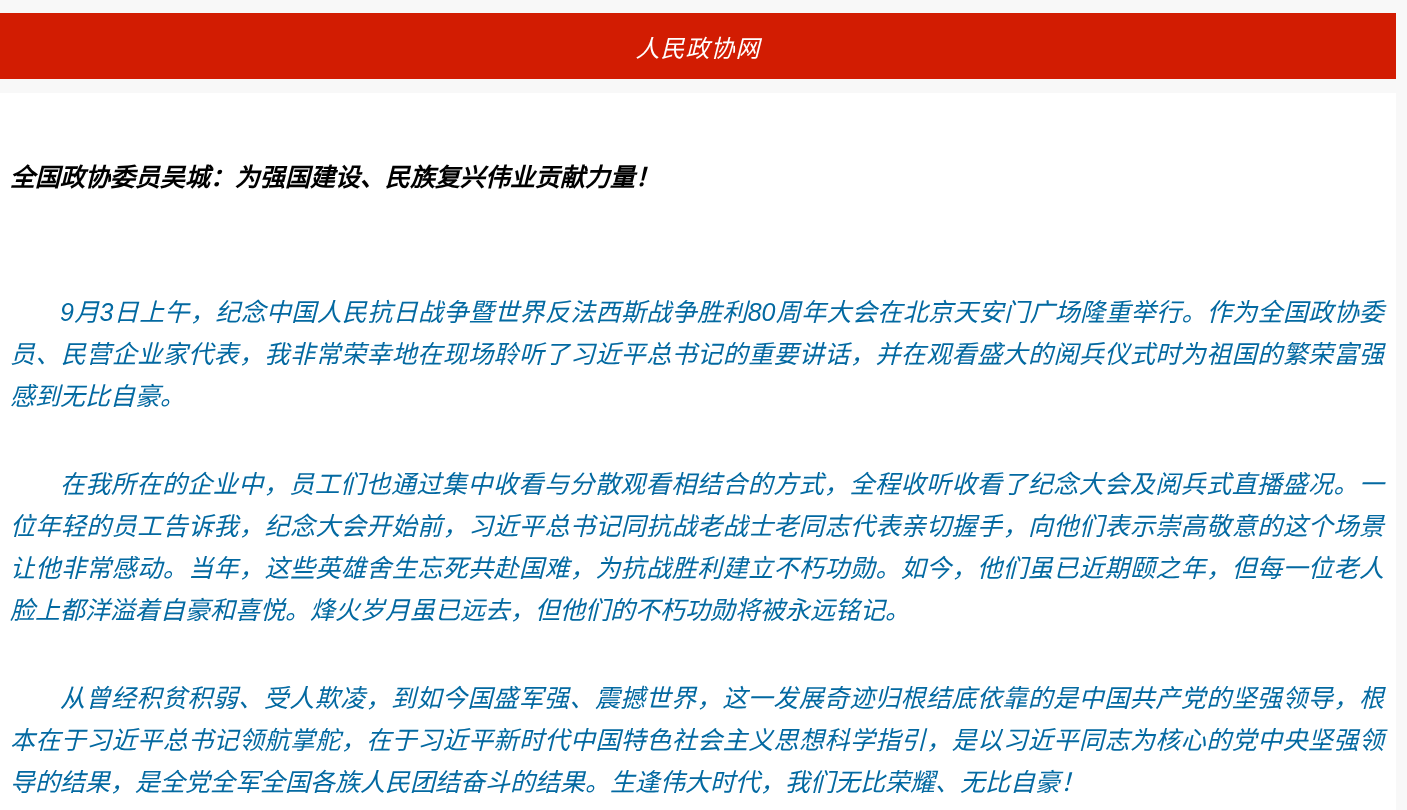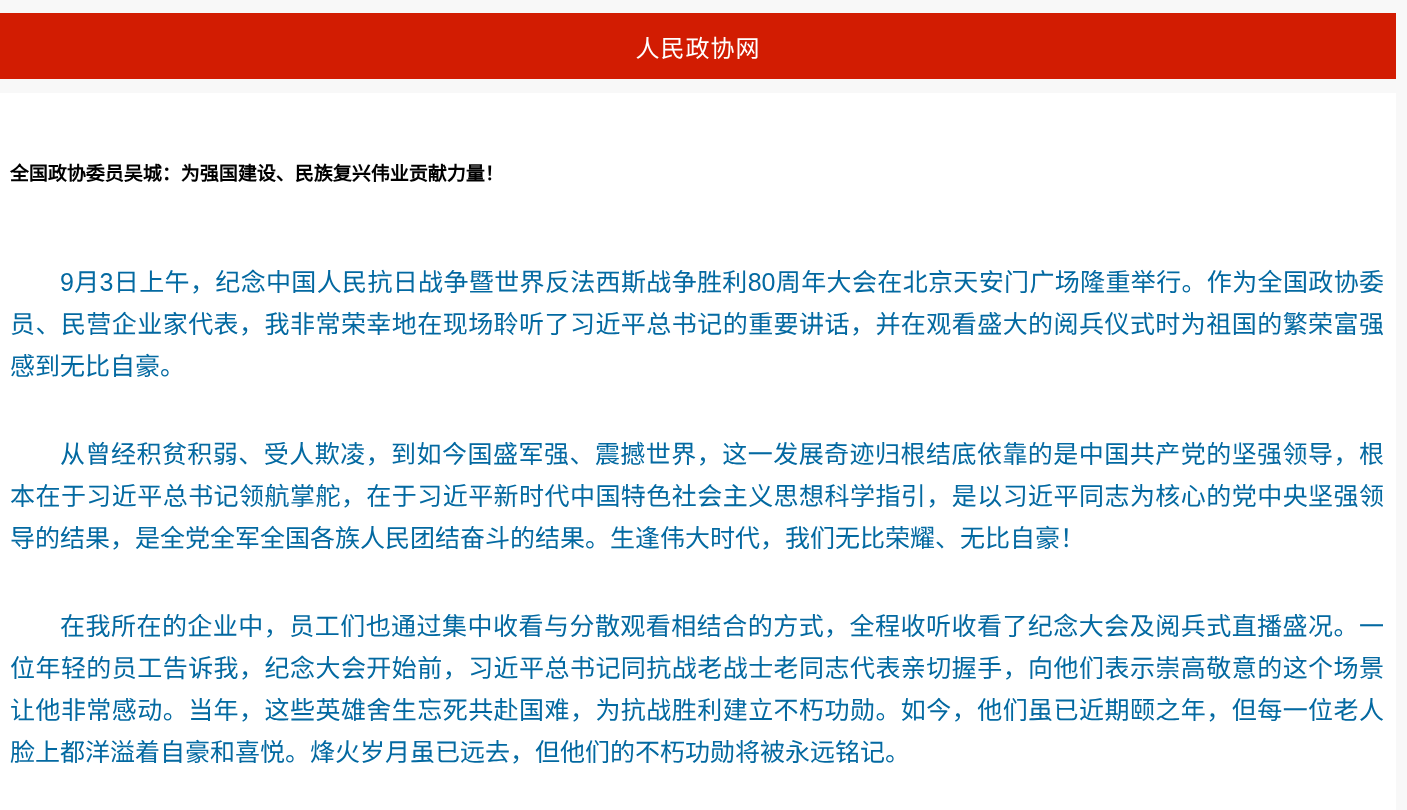--- a/index.html
+++ b/index.html
@@ -10,20 +10,21 @@
     width: 1407px;
     height: 810px;
     overflow: hidden;
     background: #f8f8f8;
     font-family: "Liberation Sans", "DejaVu Sans", sans-serif;
   }
   .page-column {
     width: 1396px;
     height: 612px;
     box-sizing: border-box;
+    font-style: italic;
   }
   .top-gap {
     height: 13px;
     background: #f8f8f8;
   }
   .site-header {
     height: 66px;
     background: #d21c02;
     display: flex;
     align-items: center;
@@ -38,23 +39,23 @@
     height: 14px;
     background: #f8f8f8;
   }
   .article {
     background: #ffffff;
     min-height: 717px;
     box-sizing: border-box;
     padding: 68px 12px 30px 10px;
   }
   .article-title {
-    margin: 0 0 74px 0;
+    margin: 0 0 96px 0;
     color: #000000;
-    font-size: 19px;
+    font-size: 25px;
     font-weight: bold;
     line-height: 1.35;
   }
   .article-body p {
     margin: 0 0 46px 0;
     color: #0369a1;
     font-size: 25px;
     line-height: 42px;
     text-indent: 2em;
     text-align: justify;
@@ -73,17 +74,17 @@
     <span class="site-name" style="color: rgb(255, 255, 255);">人民政协网</span>
   </header>
 
   <div class="header-gap"></div>
 
   <main class="article">
     <h1 class="article-title" style="color: rgb(0, 0, 0);">全国政协委员吴城：为强国建设、民族复兴伟业贡献力量！</h1>
 
     <div class="article-body" style="color: rgb(51, 51, 51);">
         <p>9月3日上午，纪念中国人民抗日战争暨世界反法西斯战争胜利80周年大会在北京天安门广场隆重举行。作为全国政协委员、民营企业家代表，我非常荣幸地在现场聆听了习近平总书记的重要讲话，并在观看盛大的阅兵仪式时为祖国的繁荣富强感到无比自豪。</p>
+        <p>在我所在的企业中，员工们也通过集中收看与分散观看相结合的方式，全程收听收看了纪念大会及阅兵式直播盛况。一位年轻的员工告诉我，纪念大会开始前，习近平总书记同抗战老战士老同志代表亲切握手，向他们表示崇高敬意的这个场景让他非常感动。当年，这些英雄舍生忘死共赴国难，为抗战胜利建立不朽功勋。如今，他们虽已近期颐之年，但每一位老人脸上都洋溢着自豪和喜悦。烽火岁月虽已远去，但他们的不朽功勋将被永远铭记。</p>
         <p>从曾经积贫积弱、受人欺凌，到如今国盛军强、震撼世界，这一发展奇迹归根结底依靠的是中国共产党的坚强领导，根本在于习近平总书记领航掌舵，在于习近平新时代中国特色社会主义思想科学指引，是以习近平同志为核心的党中央坚强领导的结果，是全党全军全国各族人民团结奋斗的结果。生逢伟大时代，我们无比荣耀、无比自豪！</p>
-        <p>在我所在的企业中，员工们也通过集中收看与分散观看相结合的方式，全程收听收看了纪念大会及阅兵式直播盛况。一位年轻的员工告诉我，纪念大会开始前，习近平总书记同抗战老战士老同志代表亲切握手，向他们表示崇高敬意的这个场景让他非常感动。当年，这些英雄舍生忘死共赴国难，为抗战胜利建立不朽功勋。如今，他们虽已近期颐之年，但每一位老人脸上都洋溢着自豪和喜悦。烽火岁月虽已远去，但他们的不朽功勋将被永远铭记。</p>
       </div>
   </main>
 </div>
 
 </body></html>

